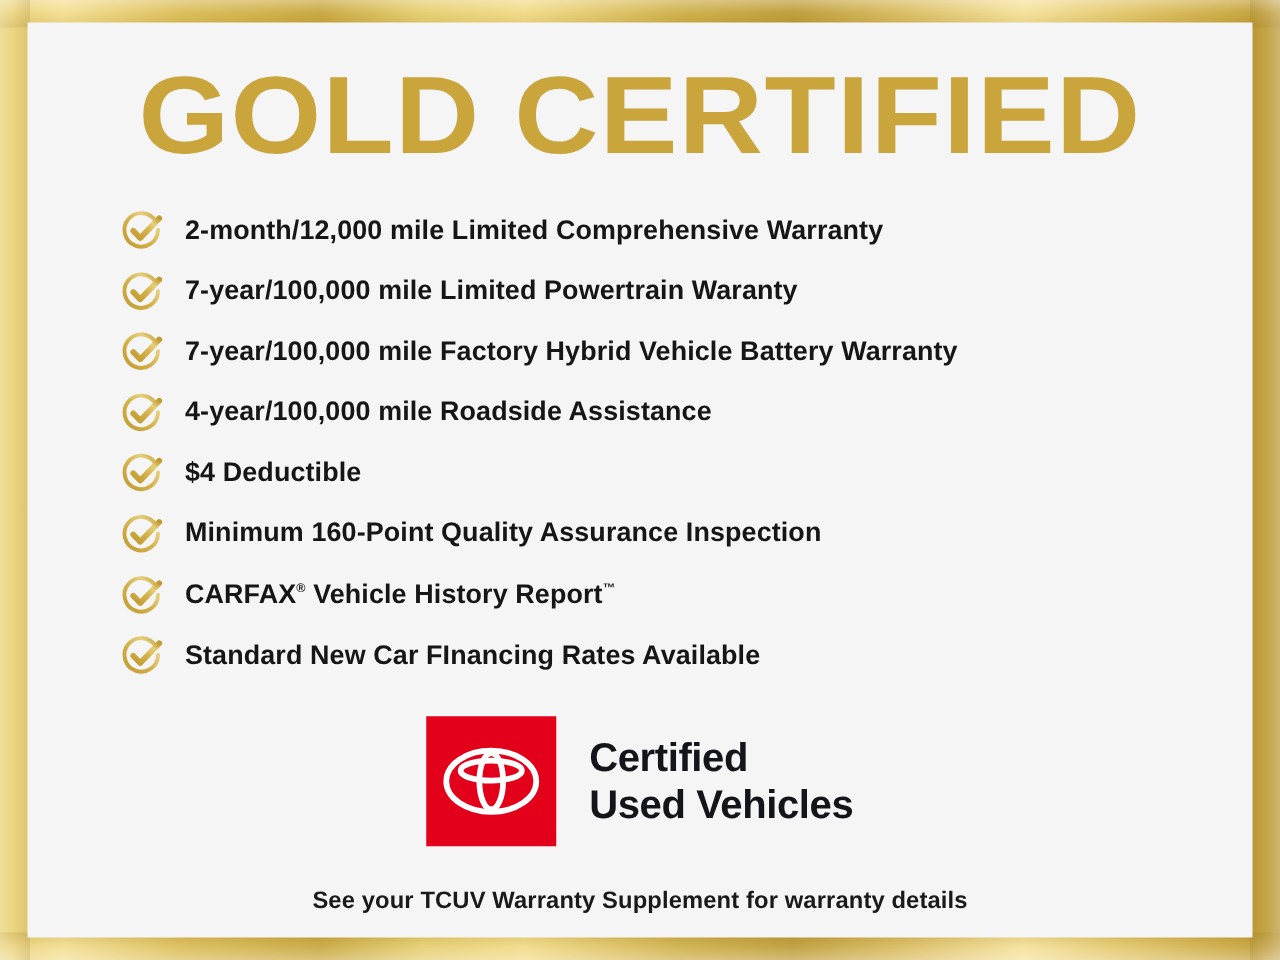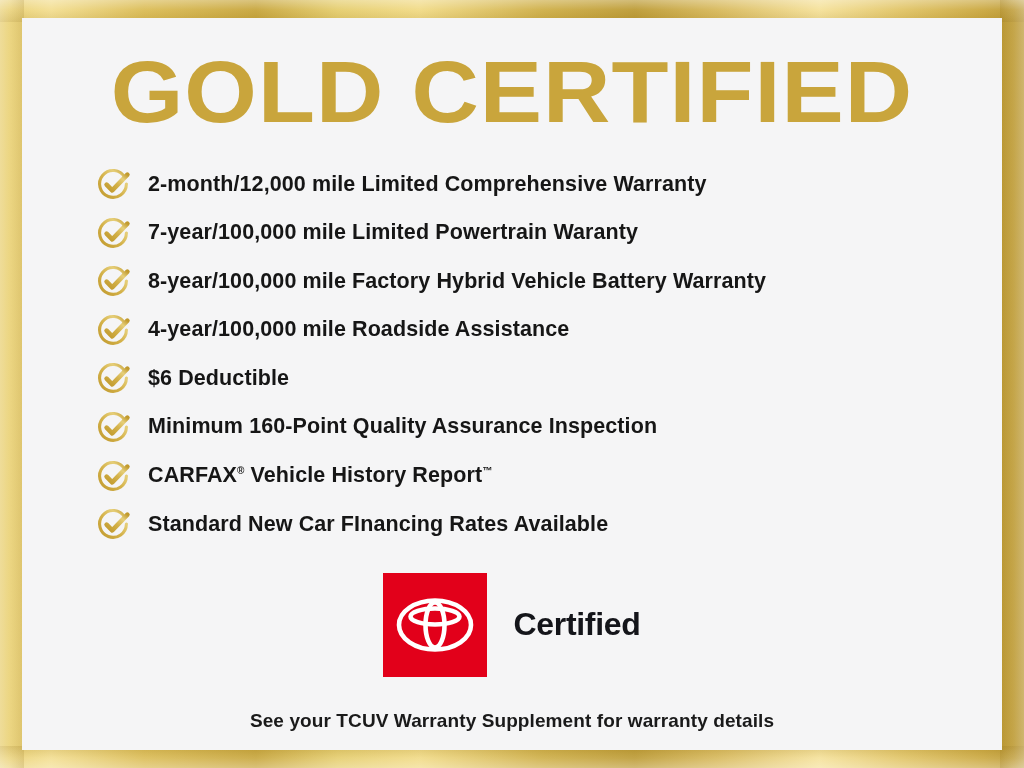--- a/index.html
+++ b/index.html
@@ -263,21 +263,21 @@
               <linearGradient id="cg2" x1="0" y1="1" x2="1" y2="0">
                 <stop offset="0%" stop-color="#c19a2e"></stop>
                 <stop offset="45%" stop-color="#d4b24a"></stop>
                 <stop offset="75%" stop-color="#e6cf7a"></stop>
                 <stop offset="100%" stop-color="#c19a2e"></stop>
               </linearGradient>
             </defs>
             <path d="M30.6 13.2 A13.4 13.4 0 1 0 32.4 20" fill="none" stroke="url(#cg2)" stroke-width="3.1" stroke-linecap="round"></path>
             <path d="M12.6 20.6 L18.2 26.4 L33.4 10.6" fill="none" stroke="url(#cg2)" stroke-width="4.6" stroke-linecap="round" stroke-linejoin="round"></path>
           </svg>
-          <span class="benefit-text">8-year/100,000 mile Factory Hybrid Vehicle Battery Warranty</span>
+          <span class="benefit-text">7-year/100,000 mile Factory Hybrid Vehicle Battery Warranty</span>
         </li>
         <li class="benefit-row">
           <svg class="check-icon" viewBox="0 0 40 40">
             <defs>
               <linearGradient id="cg3" x1="0" y1="1" x2="1" y2="0">
                 <stop offset="0%" stop-color="#c19a2e"></stop>
                 <stop offset="45%" stop-color="#d4b24a"></stop>
                 <stop offset="75%" stop-color="#e6cf7a"></stop>
                 <stop offset="100%" stop-color="#c19a2e"></stop>
               </linearGradient>
@@ -293,21 +293,21 @@
               <linearGradient id="cg4" x1="0" y1="1" x2="1" y2="0">
                 <stop offset="0%" stop-color="#c19a2e"></stop>
                 <stop offset="45%" stop-color="#d4b24a"></stop>
                 <stop offset="75%" stop-color="#e6cf7a"></stop>
                 <stop offset="100%" stop-color="#c19a2e"></stop>
               </linearGradient>
             </defs>
             <path d="M30.6 13.2 A13.4 13.4 0 1 0 32.4 20" fill="none" stroke="url(#cg4)" stroke-width="3.1" stroke-linecap="round"></path>
             <path d="M12.6 20.6 L18.2 26.4 L33.4 10.6" fill="none" stroke="url(#cg4)" stroke-width="4.6" stroke-linecap="round" stroke-linejoin="round"></path>
           </svg>
-          <span class="benefit-text">$6 Deductible</span>
+          <span class="benefit-text">$4 Deductible</span>
         </li>
         <li class="benefit-row">
           <svg class="check-icon" viewBox="0 0 40 40">
             <defs>
               <linearGradient id="cg5" x1="0" y1="1" x2="1" y2="0">
                 <stop offset="0%" stop-color="#c19a2e"></stop>
                 <stop offset="45%" stop-color="#d4b24a"></stop>
                 <stop offset="75%" stop-color="#e6cf7a"></stop>
                 <stop offset="100%" stop-color="#c19a2e"></stop>
               </linearGradient>
@@ -352,19 +352,20 @@
     <div id="toyota-lockup">
       <div id="toyota-emblem-tile">
         <svg width="78" height="56" viewBox="0 0 78 56">
           <ellipse cx="39" cy="28" rx="36" ry="24.5" fill="none" stroke="#ffffff" stroke-width="4.6"></ellipse>
           <ellipse cx="39" cy="28" rx="9.5" ry="22.5" fill="none" stroke="#ffffff" stroke-width="4.6"></ellipse>
           <ellipse cx="39" cy="19.5" rx="24.5" ry="8" fill="none" stroke="#ffffff" stroke-width="4.6"></ellipse>
         </svg>
       </div>
       <div id="toyota-wordmark">
         <div>Certified</div>
+        <div>Used Vehicles</div>
       </div>
     </div>
 
     <div id="warranty-disclaimer">See your TCUV Warranty Supplement for warranty details</div>
 
   </div>
 </div>
 
 </body></html>

